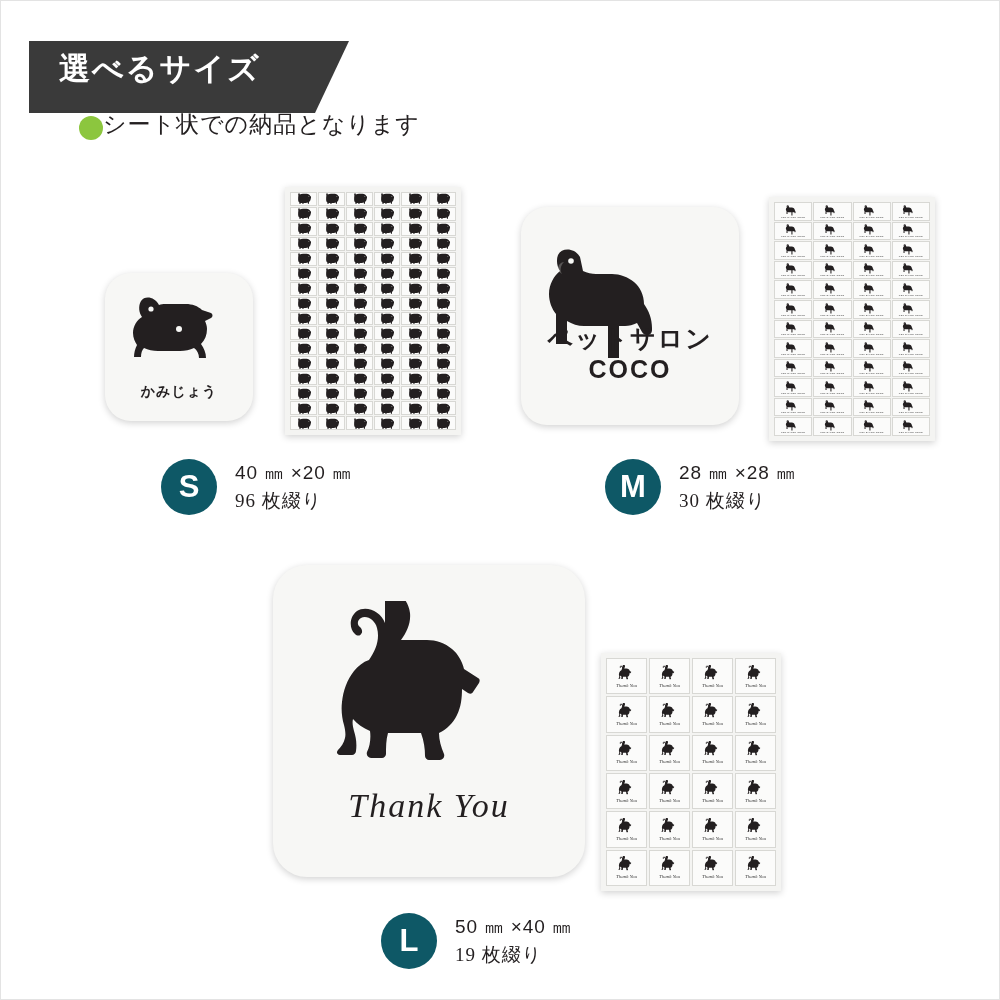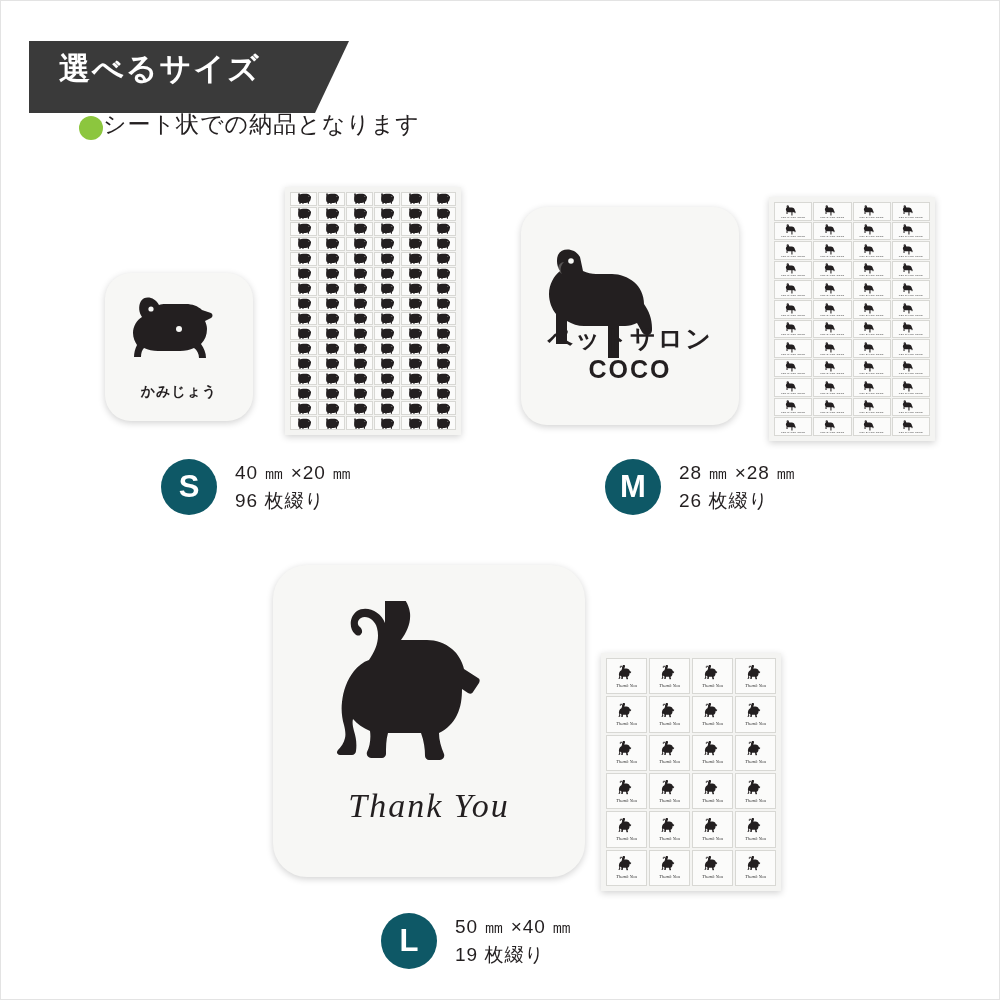--- a/index.html
+++ b/index.html
@@ -90,21 +90,21 @@
   .size-row{position:absolute;display:flex;align-items:center;gap:18px;}
   .badge{
     width:56px;height:56px;border-radius:50%;
     background:#0e5866;color:#fff;
     display:flex;align-items:center;justify-content:center;
     font-size:31px;font-weight:bold;
     flex:0 0 auto;
   }
   .size-text{line-height:1.45;}
   .size-text .l1{font-size:19px;letter-spacing:1px;}
-  .size-text .l2{font-size:19px;letter-spacing:1px;}
+  .size-text .l2{font-size:19px;letter-spacing:1px;font-family:Liberation Serif, serif;}
 
   .thankyou{
     position:absolute;left:0;right:0;text-align:center;
     font-family:"Liberation Serif",serif;
     font-style:italic;font-size:34px;color:#231f20;
     letter-spacing:2px;
   }
 </style>
 </head>
 <body>
@@ -1062,21 +1062,21 @@
           <circle cx="31" cy="20" r="3" fill="#fbfbfa"></circle>
         </svg>
         <span class="mini">PET SALON COCO</span>
       </div>
     </div>
 
   <div class="size-row" style="left:604px;top:458px;">
     <div class="badge">M</div>
     <div class="size-text">
       <div class="l1">28 ㎜ ×28 ㎜</div>
-      <div class="l2">26 枚綴り</div>
+      <div class="l2">30 枚綴り</div>
     </div>
   </div>
 
   <div class="card" style="left:272px;top:564px;width:312px;height:312px;border-radius:34px;">
     <svg width="215" height="180" viewBox="0 0 215 180" style="position:absolute;left:52px;top:36px;">
       <path fill="#231f20" d="M60 22c-4-12-19-18-28-12-8 6-8 18-2 23 2 2 5 2 6 0 2-2 1-5-1-7-3-2-3-7 1-9 6-3 14 2 16 10 3 11-1 22-8 32-6 2-11 6-15 11-7 9-11 20-12 31-1 8 0 16 2 23 1 4 2 9 1 13-1 5-4 9-7 12-2 2-1 5 2 5h12c2 0 4-2 4-4 1-7 0-14-2-20-1-4-2-8-1-12 4 5 10 9 17 12 1 7 0 15-3 21-1 3 1 6 4 6h11c2 0 4-2 4-4 0-7 0-14 2-21h33c3 8 4 16 4 23 0 2 2 4 4 4h11c3 0 5-3 4-6-3-7-5-14-5-21 8-4 14-10 18-18 4-8 5-17 5-26l6 4c2 1 4 1 5-1l6-9c1-2 1-4-1-5l-14-9c-2-8-6-15-12-20-7-6-16-9-25-9H76c6-8 10-17 9-27-1-8-5-15-11-19-5-3-10-3-14-1z"></path>
       <circle cx="175" cy="62" r="3" fill="#f7f7f5"></circle>
     </svg>
     <div class="thankyou" style="bottom:52px;">Thank You</div>
   </div>

